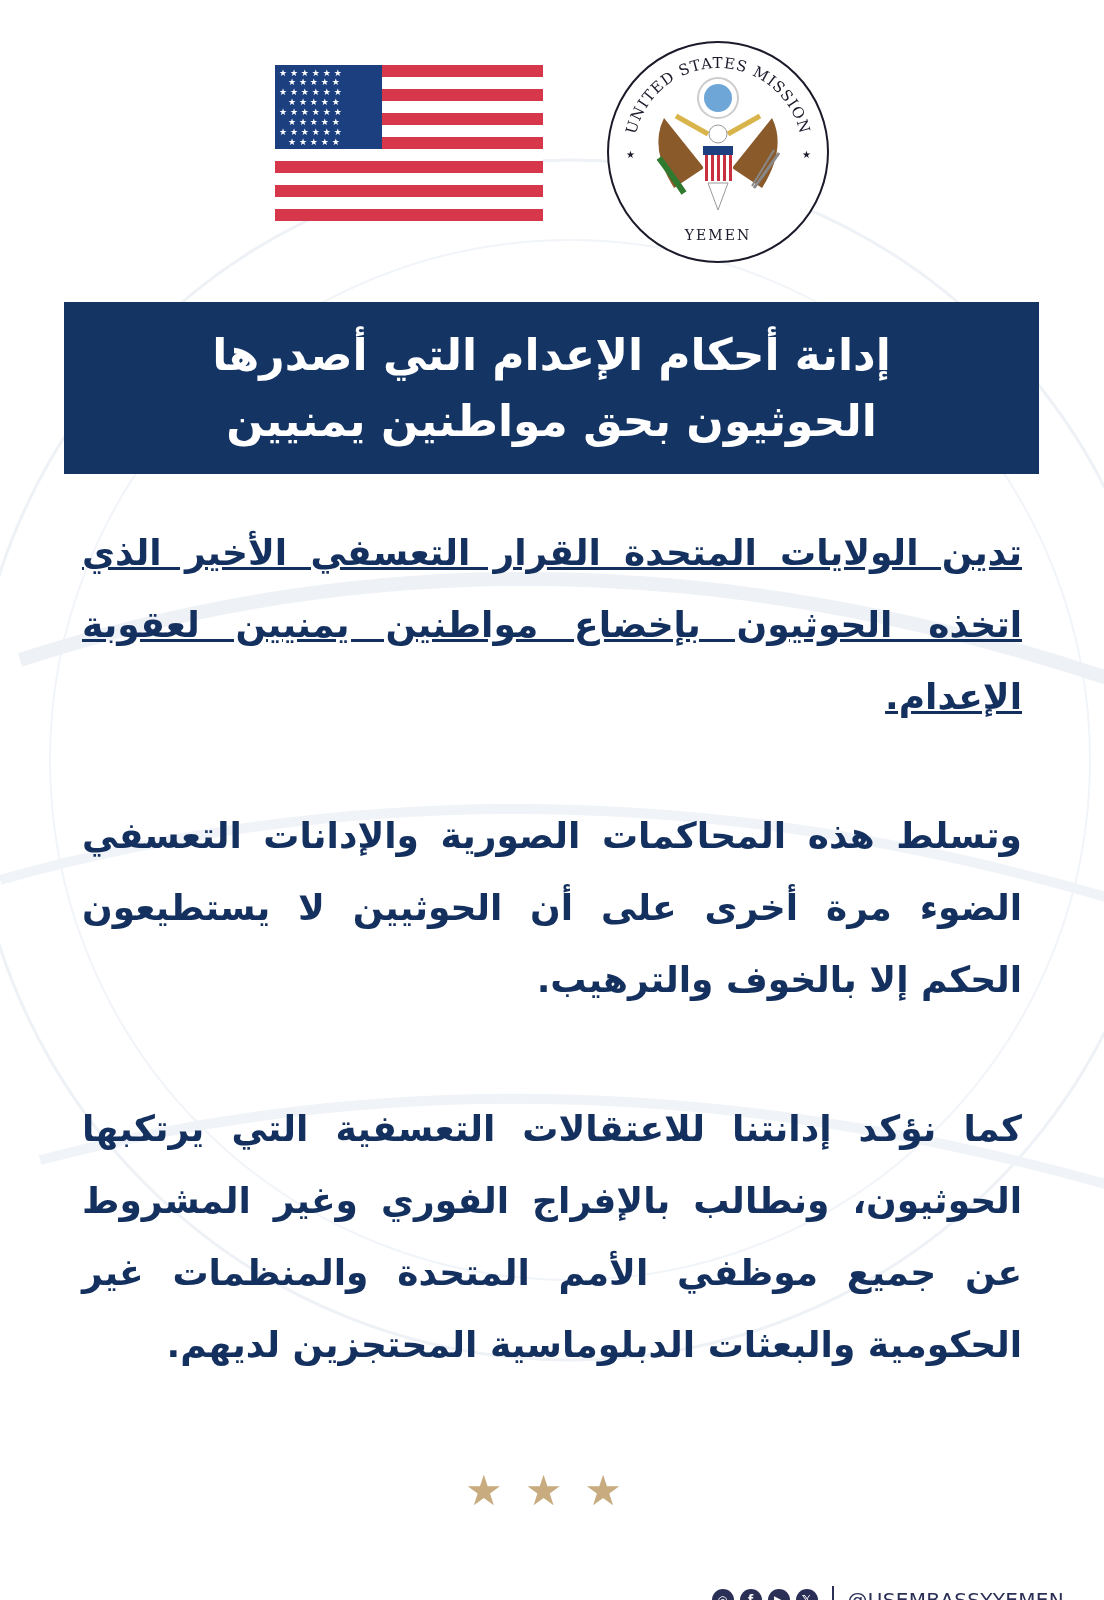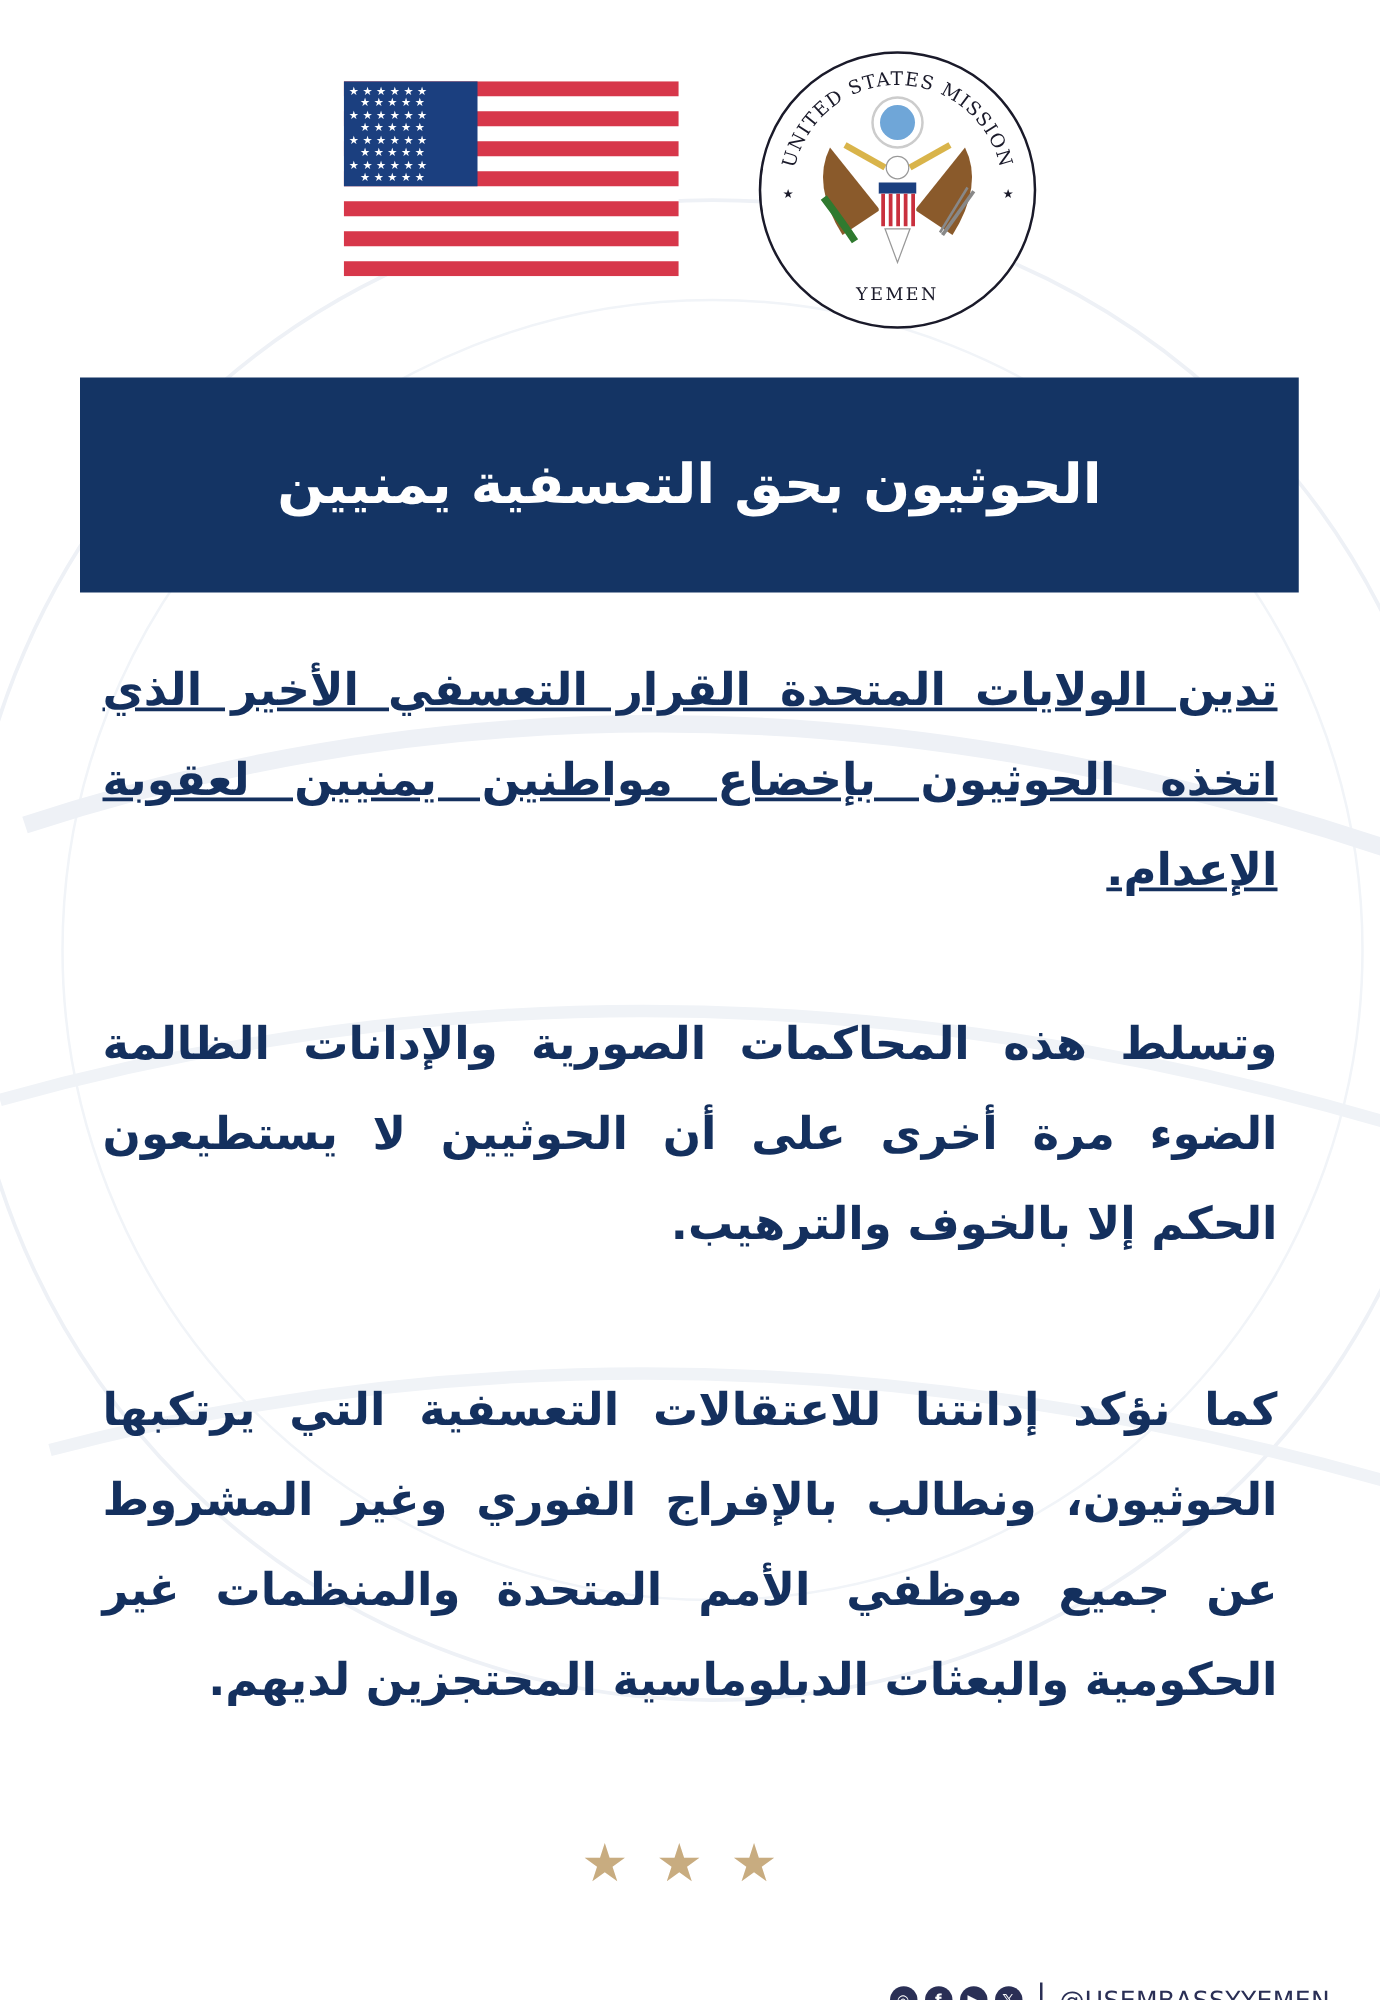--- a/index.html
+++ b/index.html
@@ -124,26 +124,27 @@
 
   <path d="M 55 120 Q 70 140 80 155" stroke="#2f7a2f" stroke-width="6" fill="none"></path>
   <path d="M 175 115 L 150 150" stroke="#888" stroke-width="3"></path>
   <path d="M 170 112 L 148 148" stroke="#888" stroke-width="2"></path>
 
   <path d="M 104 145 L 114 172 L 124 145 Z" fill="#ffffff" stroke="#999" stroke-width="1"></path>
 </svg>
 
 <div class="title-box">
   <div class="t">
-    <div>الحوثيون بحق التعسفية يمنيين</div>
+    <div>إدانة أحكام الإعدام التي أصدرها</div>
+    <div>الحوثيون بحق مواطنين يمنيين</div>
   </div>
 </div>
 
 <div class="body-text p1">تدين الولايات المتحدة القرار التعسفي الأخير الذي اتخذه الحوثيون بإخضاع مواطنين يمنيين لعقوبة الإعدام.</div>
-<div class="body-text p2">وتسلط هذه المحاكمات الصورية والإدانات الظالمة الضوء مرة أخرى على أن الحوثيين لا يستطيعون الحكم إلا بالخوف والترهيب.</div>
+<div class="body-text p2">وتسلط هذه المحاكمات الصورية والإدانات التعسفي الضوء مرة أخرى على أن الحوثيين لا يستطيعون الحكم إلا بالخوف والترهيب.</div>
 <div class="body-text p3">كما نؤكد إدانتنا للاعتقالات التعسفية التي يرتكبها الحوثيون، ونطالب بالإفراج الفوري وغير المشروط عن جميع موظفي الأمم المتحدة والمنظمات غير الحكومية والبعثات الدبلوماسية المحتجزين لديهم.</div>
 
 <div class="stars">
   <span>★</span>
   <span>★</span>
   <span>★</span>
 </div>
 
 <div class="footer">
   <span class="soc">◎</span>

